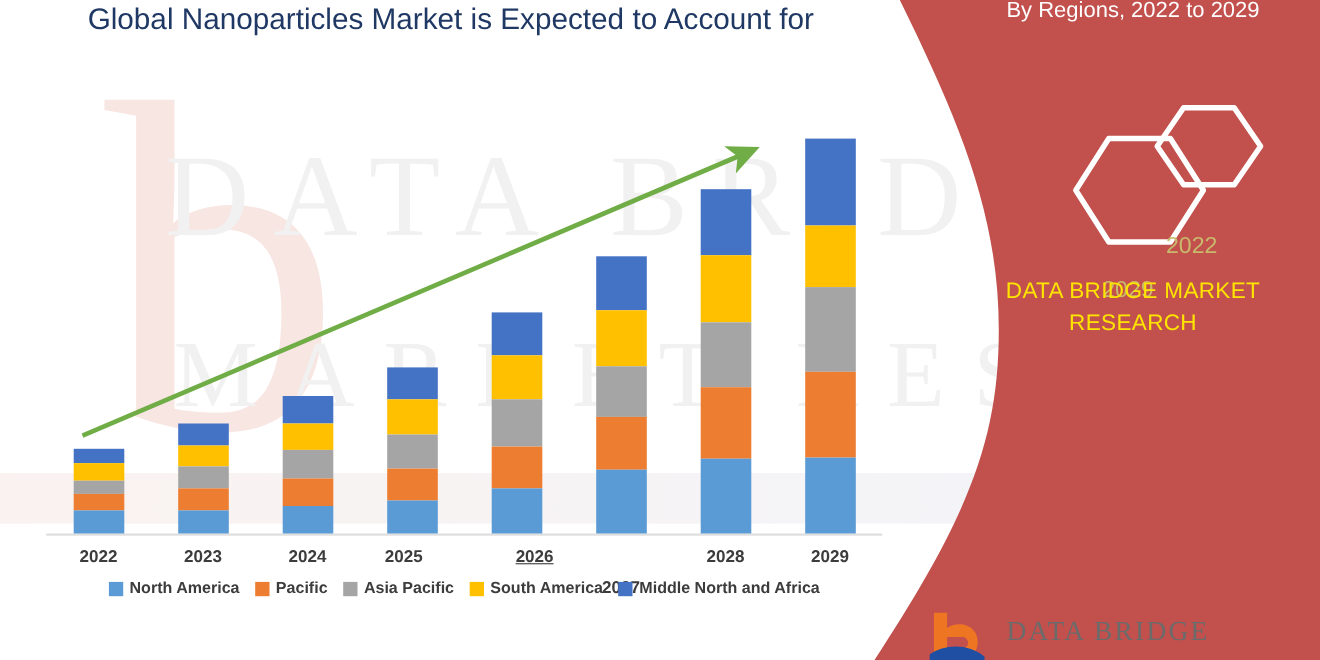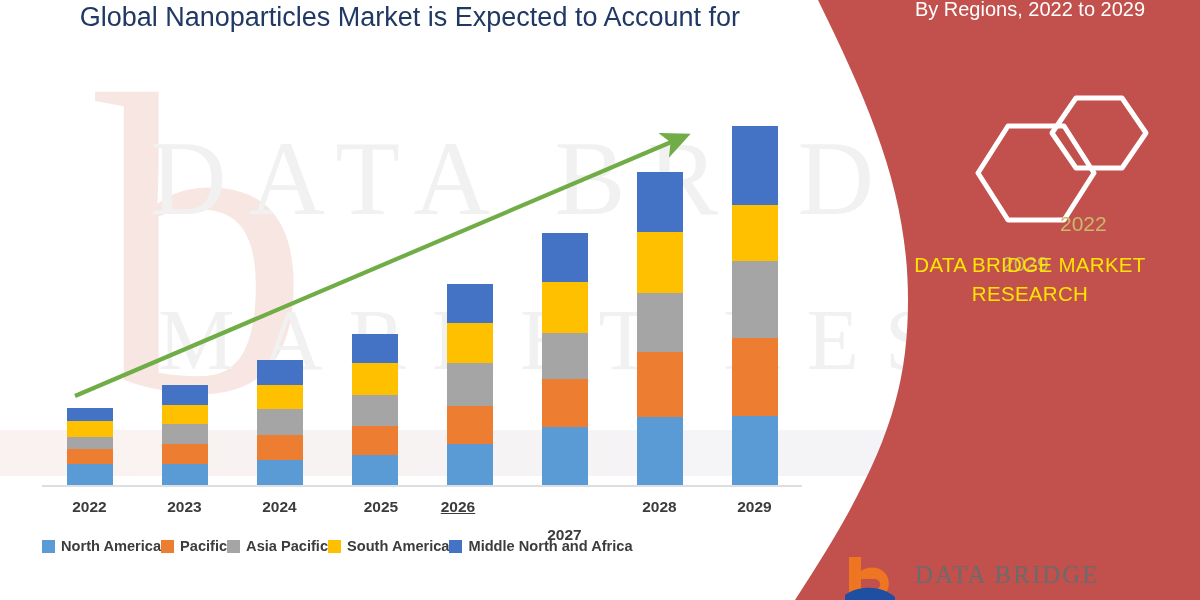--- a/index.html
+++ b/index.html
@@ -102,25 +102,26 @@
   .arrow-svg {
     position: absolute;
     left: 0; top: 0;
     width: 800px; height: 600px;
     pointer-events: none;
   }
 
   
   .legend {
     position: absolute;
-    left: 42px; top: 538px;
+    left: 42px; top: 527px;
     width: 760px;
     display: flex;
     align-items: center;
-    justify-content: flex-start;
+    justify-content: center;
+    gap: 14px;
   }
   .legend-item { display: flex; align-items: center; gap: 6px; }
   .legend-swatch { width: 13px; height: 13px; display: inline-block; }
   .legend-label {
     font-size: 14.6px;
     font-weight: bold;
     color: #3c3c3c;
     white-space: nowrap;
   }
 
@@ -258,22 +259,22 @@
           <div class="seg" style="height: 77.88px; background: rgb(237, 125, 49);"></div>
           <div class="seg" style="height: 77.88px; background: rgb(165, 165, 165);"></div>
           <div class="seg" style="height: 55.578px; background: rgb(255, 192, 0);"></div>
           <div class="seg" style="height: 78.942px; background: rgb(68, 114, 196);"></div>
         </div>
       </div>
     <div class="xlabels" id="xlabels">
         <div class="xlabel" style="left: 2.5px;">2022</div>
         <div class="xlabel" style="left: 97.5px;">2023</div>
         <div class="xlabel" style="left: 192.5px;">2024</div>
-        <div class="xlabel" style="left: 294px;">2025</div>
-        <div class="xlabel" style="left: 371px; text-decoration: underline;">2026</div>
+        <div class="xlabel" style="left: 280px;">2025</div>
+        <div class="xlabel" style="left: 399px; text-decoration: underline;">2026</div>
         <div class="xlabel" style="left: 477.5px; margin-top: 28px;">2027</div>
         <div class="xlabel" style="left: 572.5px;">2028</div>
         <div class="xlabel" style="left: 667.5px;">2029</div>
       </div>
 
     <svg class="arrow-svg" viewBox="0 0 800 600">
       <defs>
         <marker id="ah" markerWidth="7" markerHeight="7" refX="3.2" refY="3.2" orient="auto">
           <path d="M0,0 L7,3.2 L0,6.4 L1.8,3.2 Z" fill="#70ad47"></path>
         </marker>

